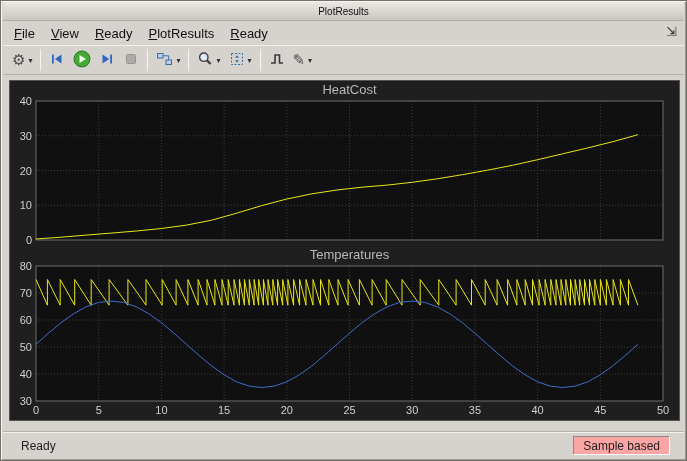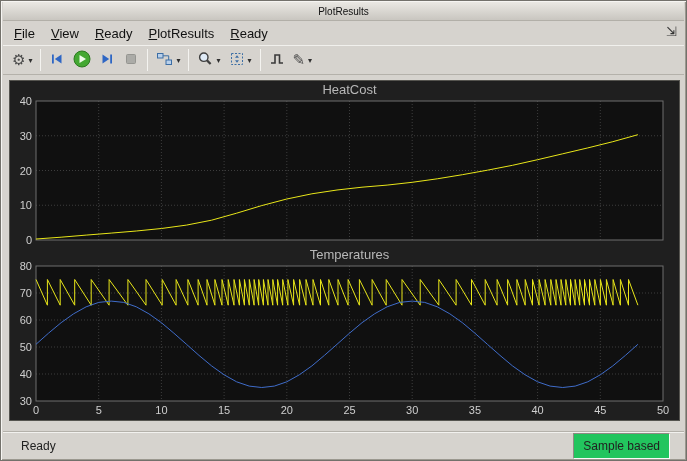--- a/index.html
+++ b/index.html
@@ -58,22 +58,22 @@
 
   .statusbar {
     height:26px; flex:0 0 26px;
     display:flex; align-items:center; gap:3px;
     padding:2px 14px; font-size:12px; color:#222;
     border-top:1px solid #f2f1ee;
     box-shadow: 0 -1px 0 #b4b1aa;
   }
   .status-msg { flex:1 1 auto; padding-left:4px; }
   .status-box {
-    height:26px; display:flex; align-items:center; justify-content:center;
-    padding:0 9px; background:#22c55e;
+    height:19px; display:flex; align-items:center; justify-content:center;
+    padding:0 9px; background:#fca5a5;
     border:1px solid; border-color:#8e8b84 #fbfaf8 #fbfaf8 #8e8b84;
     white-space:nowrap;
   }
 </style>
 </head>
 <body>
 
 <div class="window">
 
   <div class="titlebar">

